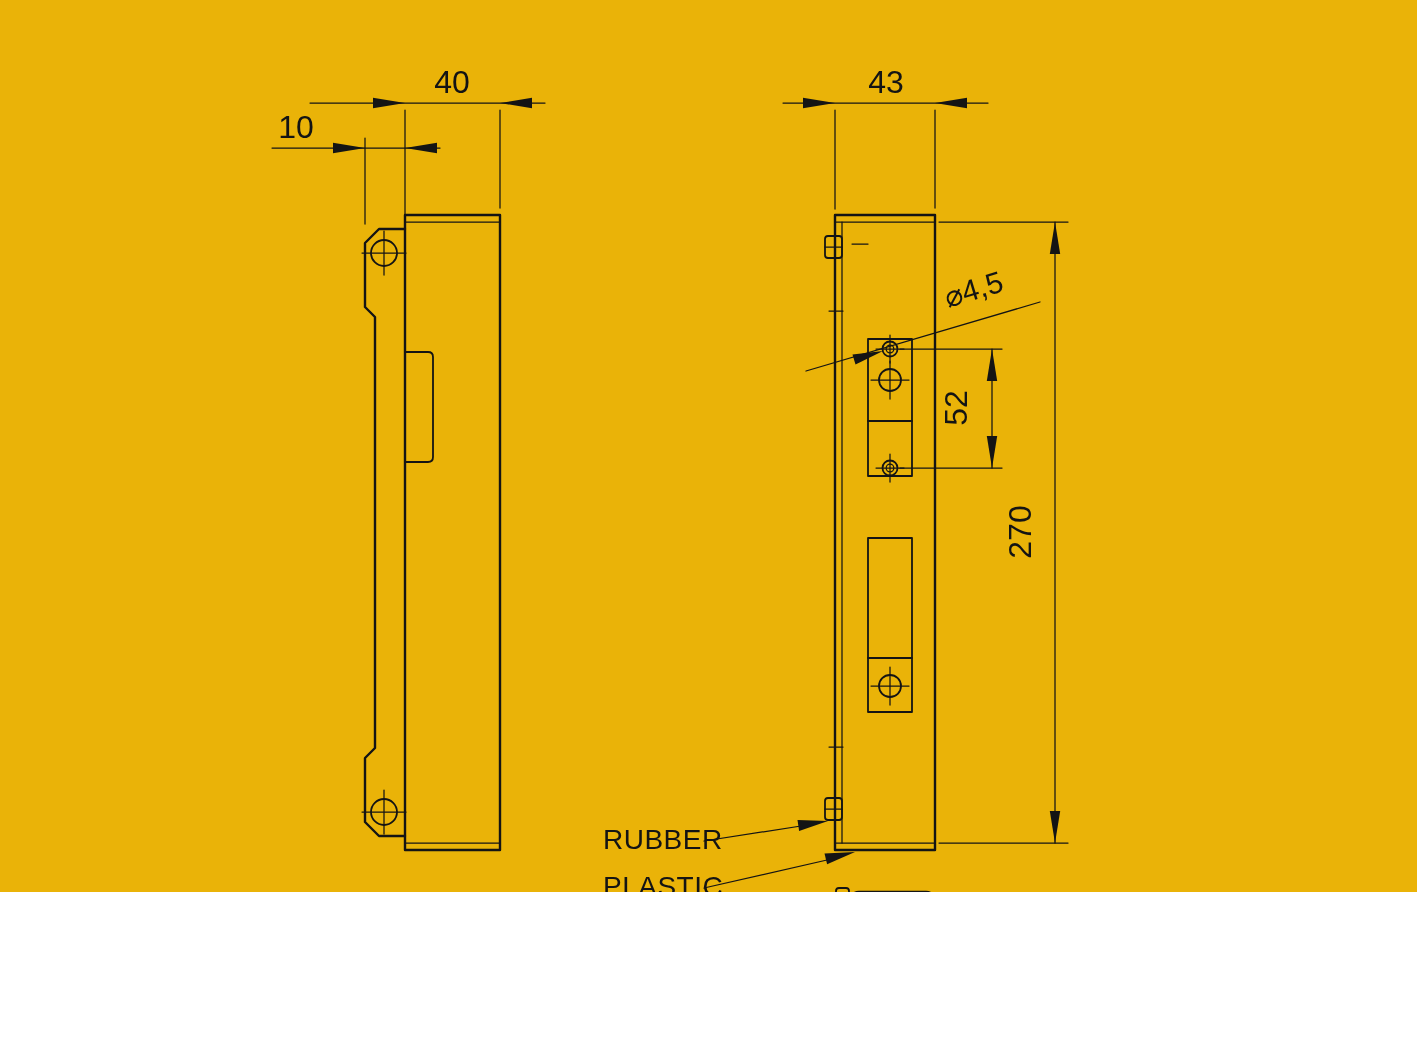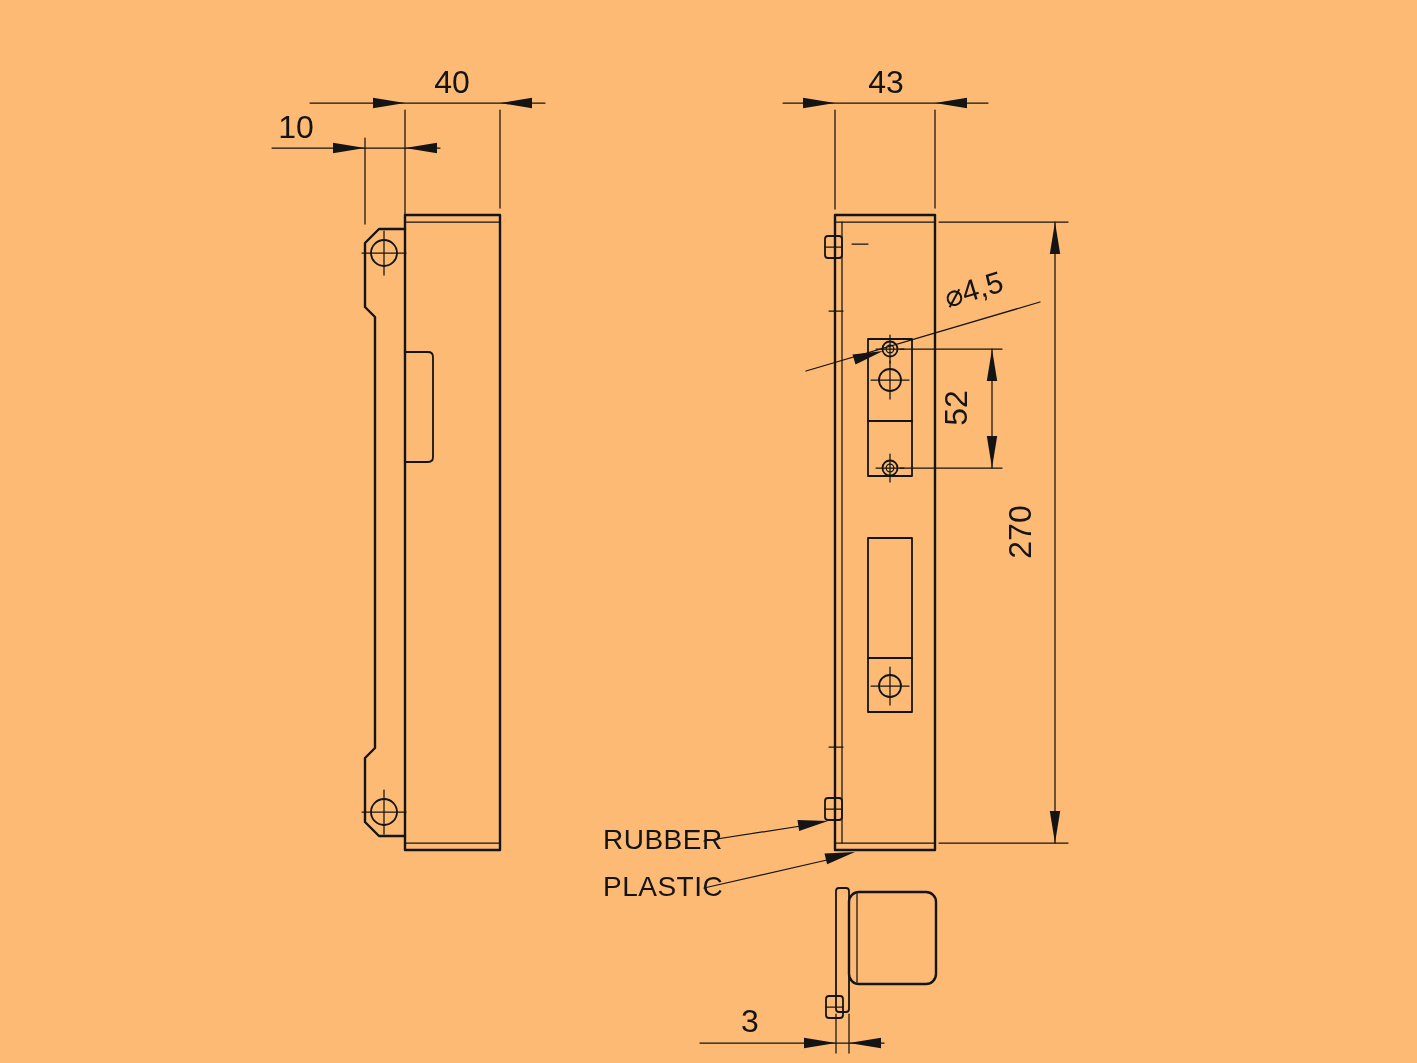--- a/index.html
+++ b/index.html
@@ -1,16 +1,16 @@
 <!DOCTYPE html>
 <html><head>
 <meta charset="utf-8">
 <style>
   html,body{margin:0;padding:0;background:#ffffff;}
-  .stage{width:1417px;height:1063px;position:relative;background:#fdba74;overflow:hidden;}
+  .stage{width:1417px;height:892px;position:relative;background:#eab308;overflow:hidden;}
   svg{display:block;}
   .outline{fill:none;stroke:#141414;stroke-width:2.4;stroke-linejoin:round;stroke-linecap:round;}
   .medium{fill:none;stroke:#141414;stroke-width:1.8;stroke-linejoin:round;stroke-linecap:round;}
   .thin{fill:none;stroke:#141414;stroke-width:1.25;stroke-linecap:round;}
   .arrow{fill:#141414;stroke:none;}
   .dimtext{fill:#141414;font-family:"Liberation Sans","DejaVu Sans",sans-serif;font-size:32px;}
   .diatext{fill:#141414;font-family:"Liberation Sans","DejaVu Sans",sans-serif;font-size:30px;}
   .calltext{fill:#141414;font-family:"Liberation Sans","DejaVu Sans",sans-serif;font-size:28px;letter-spacing:0.5px;}
   text{user-select:none;}
 </style>

